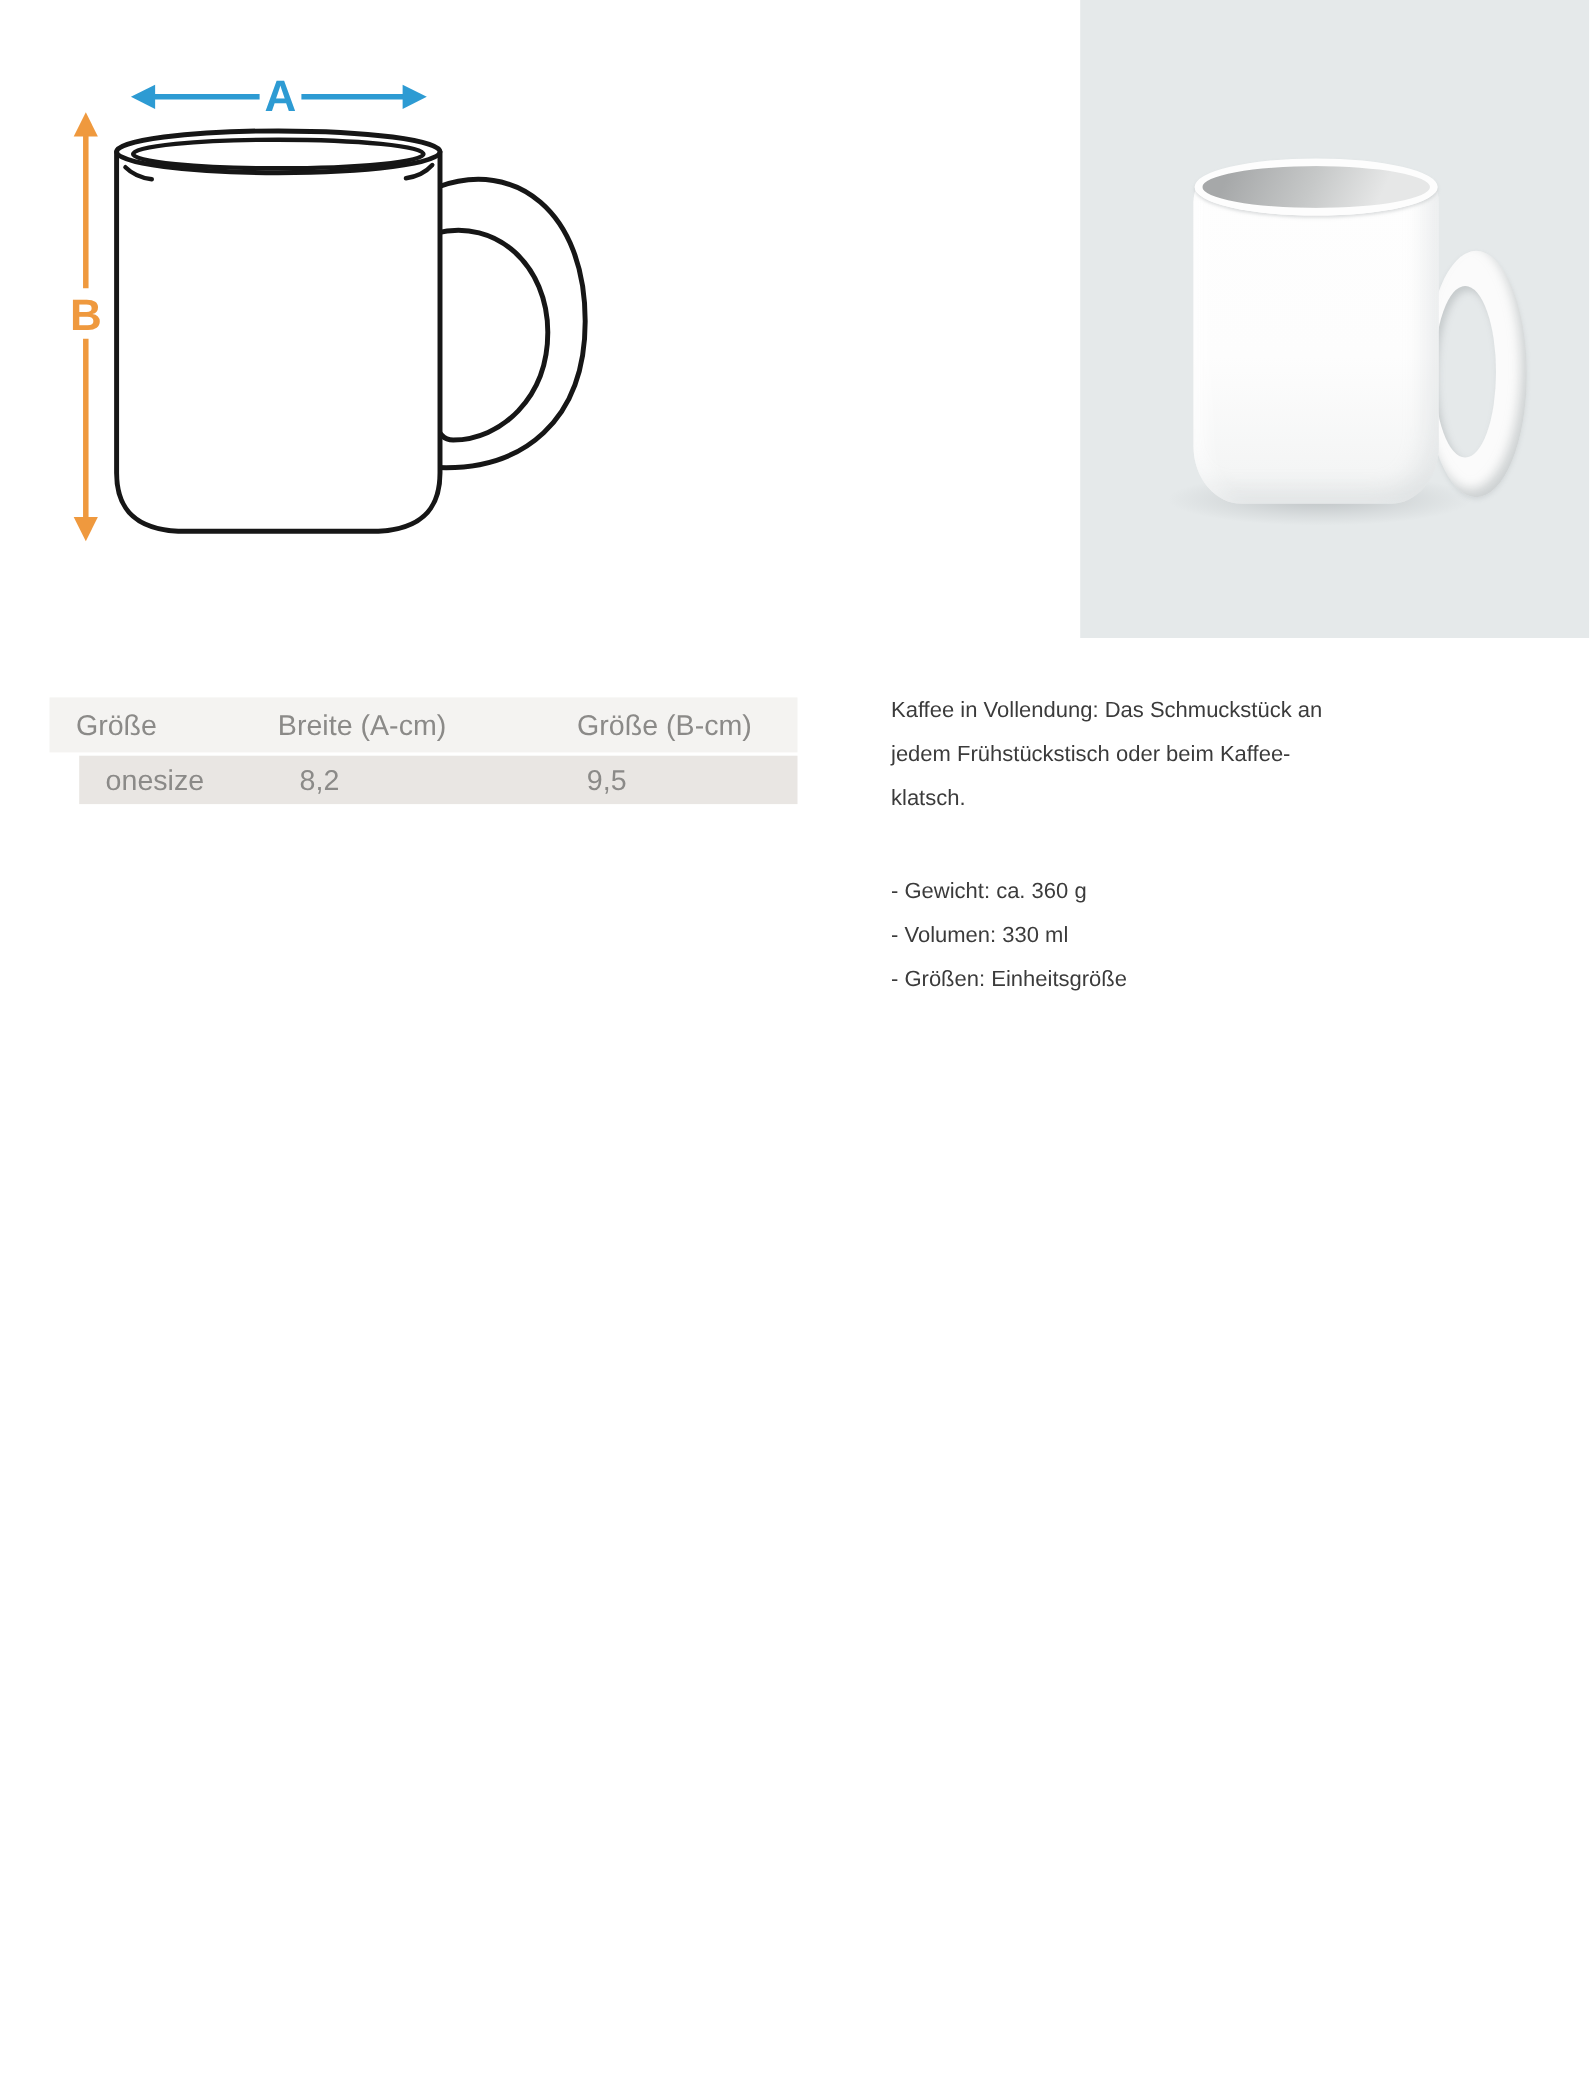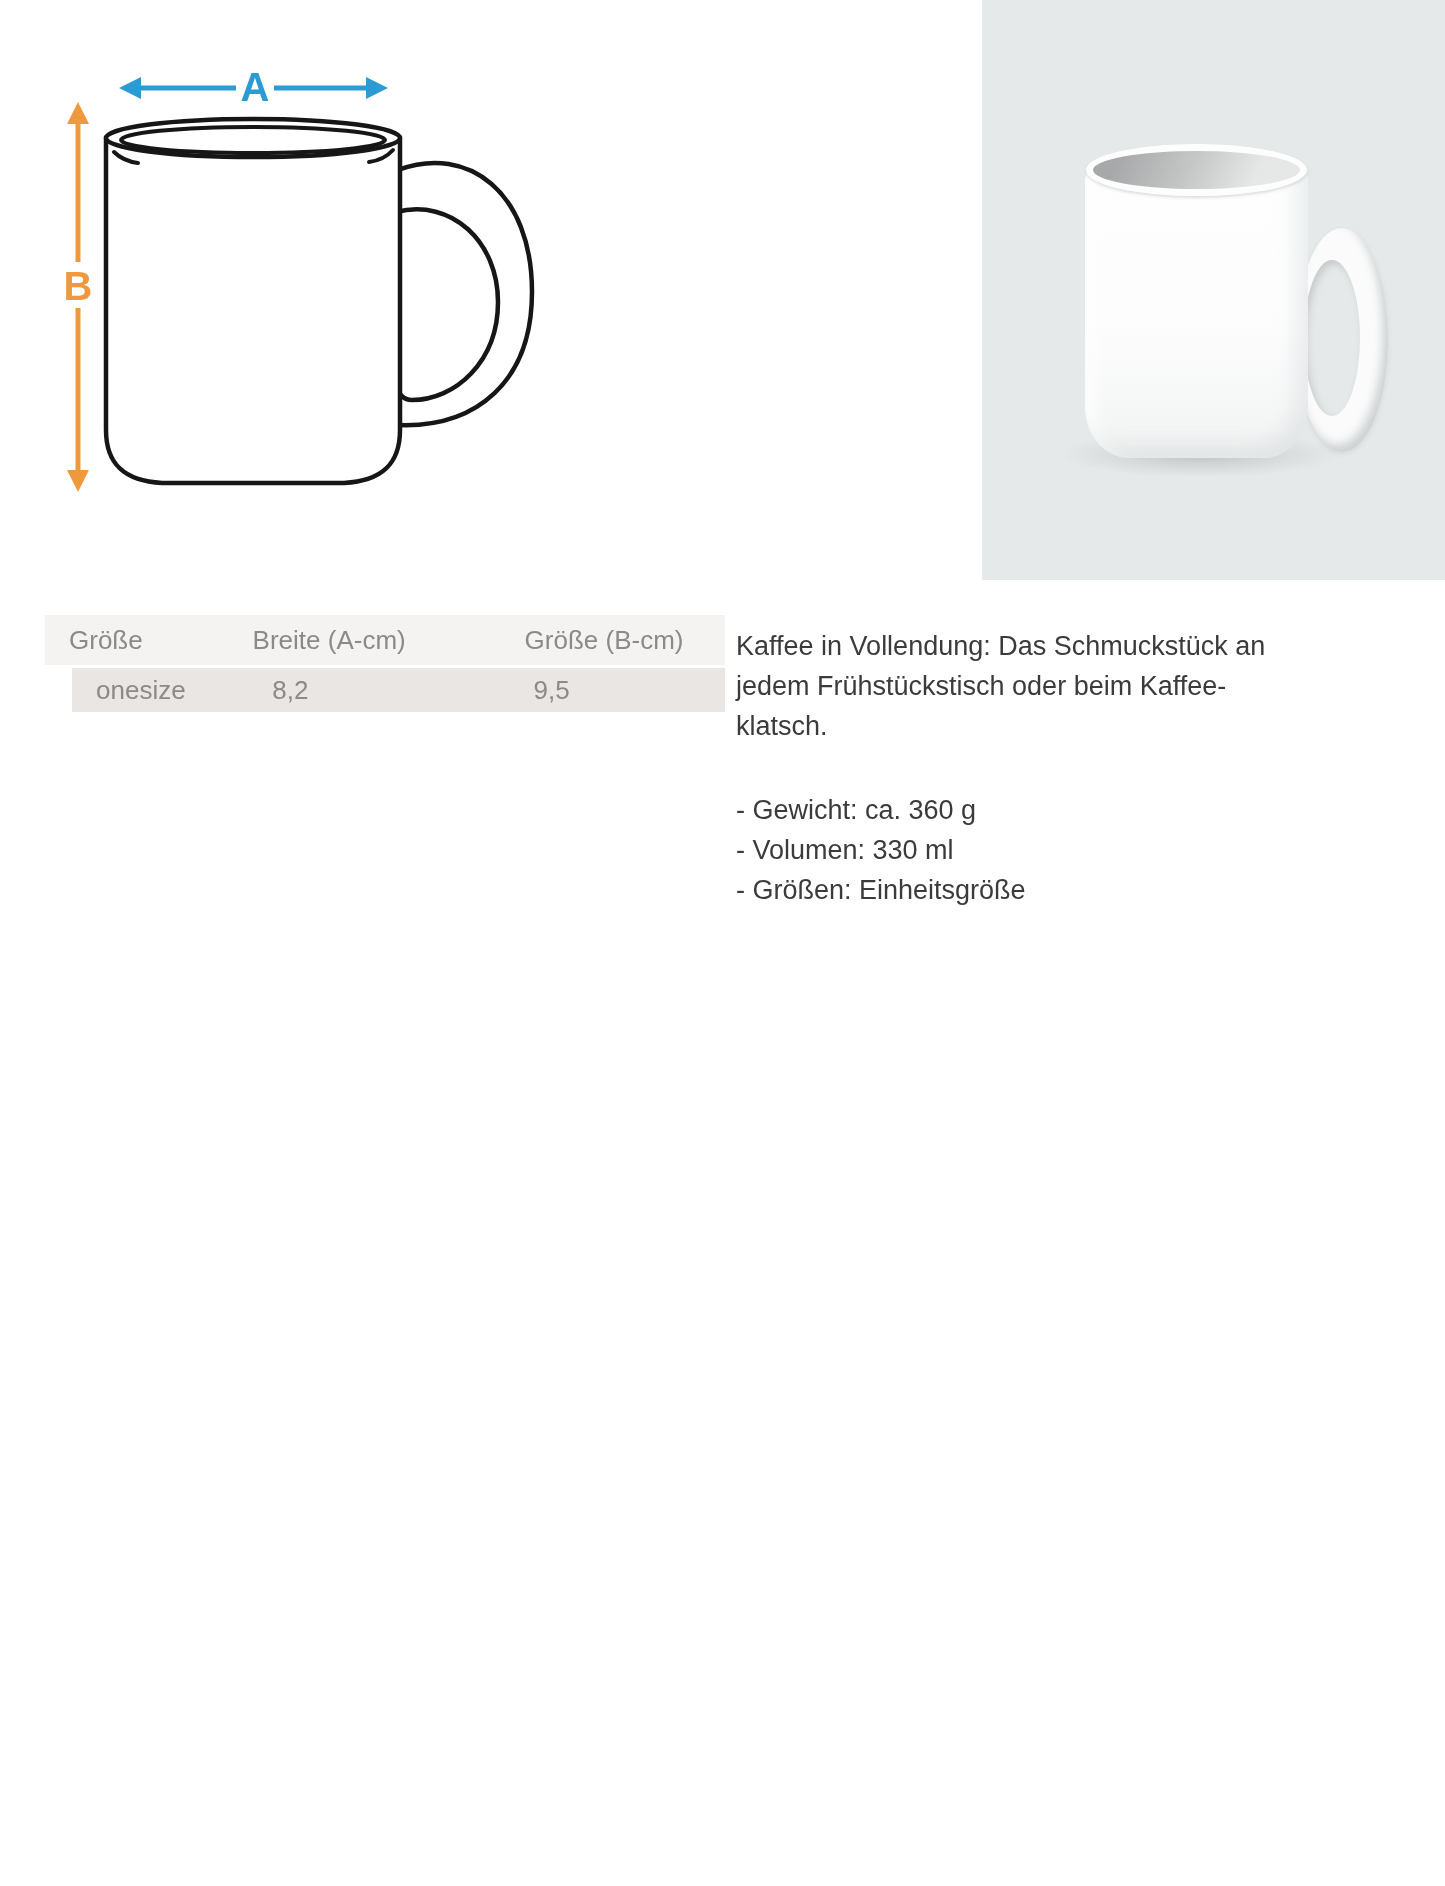--- a/index.html
+++ b/index.html
@@ -31,28 +31,28 @@
     box-shadow:inset 3px 4px 7px rgba(140,146,150,0.35);}
   .pm-body{position:absolute;left:103px;top:160px;width:223px;height:298px;
     background:linear-gradient(180deg,#fefefe 0%,#fdfdfd 55%,#f4f5f5 90%,#edefef 100%);
     border-radius:16px 16px 44px 44px / 24px 24px 52px 52px;
     box-shadow:inset -12px -10px 20px rgba(188,194,196,0.28), inset 10px 4px 16px rgba(255,255,255,0.85);}
   .pm-rim{position:absolute;left:104px;top:144px;width:221px;height:52px;border-radius:50%;
     background:linear-gradient(115deg,#a6a8a9 12%,#c6c8c8 48%,#e6e7e7 78%);
     border:7px solid #fdfdfd;box-shadow:0 2px 3px rgba(158,164,167,0.35);}
 
   
-  .size-table{position:absolute;left:45px;top:615px;width:680px;font-size:26px;color:var(--table-text);}
+  .size-table{position:absolute;left:45px;top:634px;width:680px;font-size:26px;color:var(--table-text);}
   .size-row{display:grid;grid-template-columns:27% 40% 33%;align-items:center;}
   .size-head{height:50px;background:var(--table-header-bg);}
   .size-data{height:44px;background:var(--table-row-bg);margin-top:3px;margin-left:27px;}
   .size-cell{padding-left:24px;white-space:nowrap;overflow:hidden;}
 
   
-  .description{position:absolute;left:736px;top:626px;width:600px;font-size:27px;line-height:40px;color:var(--text-dark);}
+  .description{position:absolute;left:810px;top:626px;width:600px;font-size:20px;line-height:40px;color:var(--text-dark);}
   .para{margin-bottom:44px;}
   .para:last-child{margin-bottom:0;}
   .line{white-space:nowrap;}
 </style>
 </head>
 <body>
 
 <div class="page">
 
   <svg class="diagram" width="500" height="460" viewBox="0 0 500 460">

